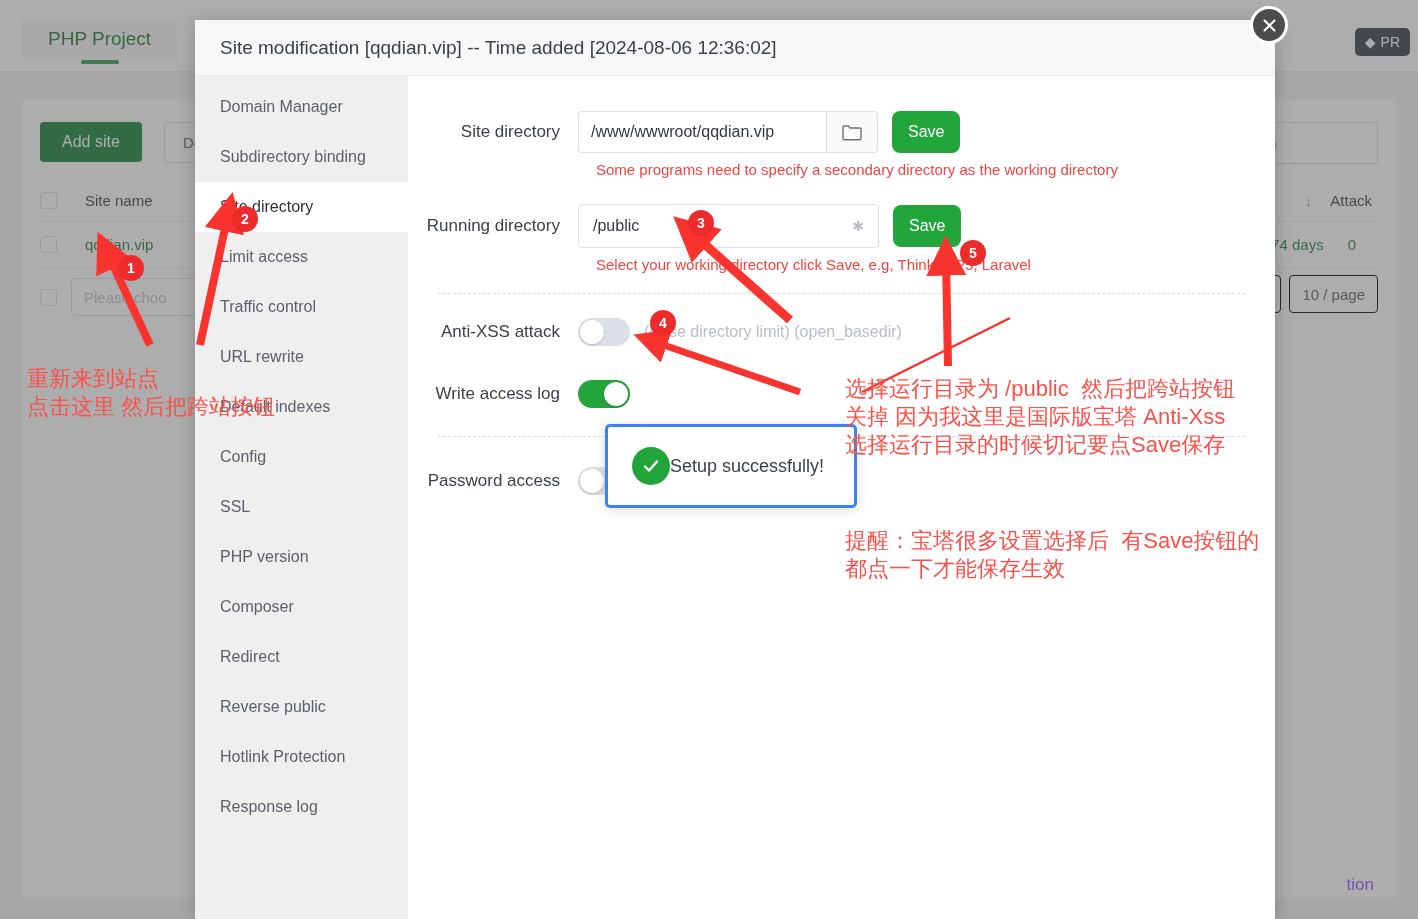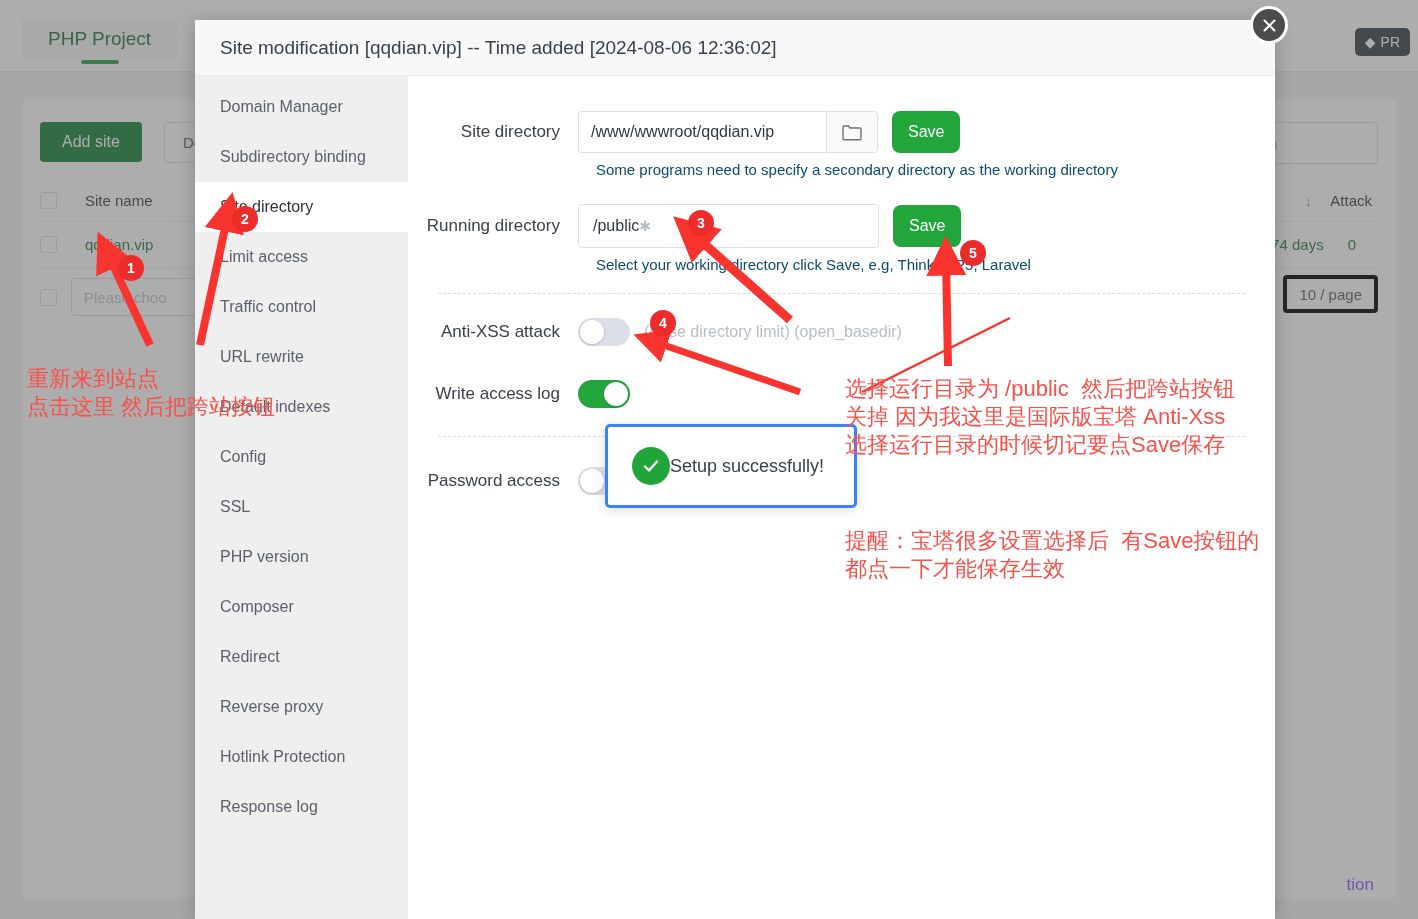--- a/index.html
+++ b/index.html
@@ -95,21 +95,21 @@
     border: 1px solid #dcdfe6; border-radius: 4px; background: #fff;
     display: flex; align-items: center; padding: 0 12px;
     font-size: 15px; color: #c0c4cc;
   }
   .bg-pager {
     position: absolute; right: 18px; top: 175px;
     display: flex; align-items: center; gap: 8px;
   }
   .pg-box {
     height: 38px; min-width: 38px; padding: 0 12px;
-    border: 4px solid #000000; border-radius: 4px; background: #fff;
+    border: 1px solid #000000; border-radius: 4px; background: #fff;
     display: flex; align-items: center; justify-content: center;
     font-size: 15px; color: #606266;
   }
   .bg-bottom-link {
     position: absolute; right: 22px; bottom: 4px;
     font-size: 17px; color: #8b5cf6;
   }
 
   
   #overlay {
@@ -182,27 +182,27 @@
     height: 42px; min-width: 66px;
     background: #22a53b; color: #fff;
     border: none; border-radius: 8px;
     font-size: 16px;
     font-family: "Liberation Sans", sans-serif;
     display: flex; align-items: center; justify-content: center;
     padding: 0 16px;
   }
   .hint {
     margin: 8px 0 0 188px;
-    font-size: 15px; color: #0c4a6e;
+    font-size: 15px; color: #ef4444;
   }
   .sel-input {
     width: 301px; height: 44px;
     border: 1px solid #dcdfe6; border-radius: 4px;
     background: #fff;
-    display: flex; align-items: center; 
+    display: flex; align-items: center; justify-content: space-between;
     padding: 0 14px;
     font-size: 16px; color: #33383f;
   }
   .divider {
     margin: 20px 30px 0 30px;
     border-top: 1px dashed #dcdcdc;
   }
   .toggle {
     width: 52px; height: 28px; border-radius: 14px;
     background: #dcdfe6; position: relative; flex: none;
@@ -330,21 +330,21 @@
       <div class="side-item active">Site directory</div>
       <div class="side-item">Limit access</div>
       <div class="side-item">Traffic control</div>
       <div class="side-item">URL rewrite</div>
       <div class="side-item">Default indexes</div>
       <div class="side-item">Config</div>
       <div class="side-item">SSL</div>
       <div class="side-item">PHP version</div>
       <div class="side-item">Composer</div>
       <div class="side-item">Redirect</div>
-      <div class="side-item">Reverse proxy</div>
+      <div class="side-item">Reverse public</div>
       <div class="side-item">Hotlink Protection</div>
       <div class="side-item">Response log</div>
     </div>
 
     <div class="dlg-main">
 
       <div class="form-row">
         <div class="form-label">Site directory</div>
         <div class="inp-group">
           <div class="txt-input">/www/wwwroot/qqdian.vip</div>

